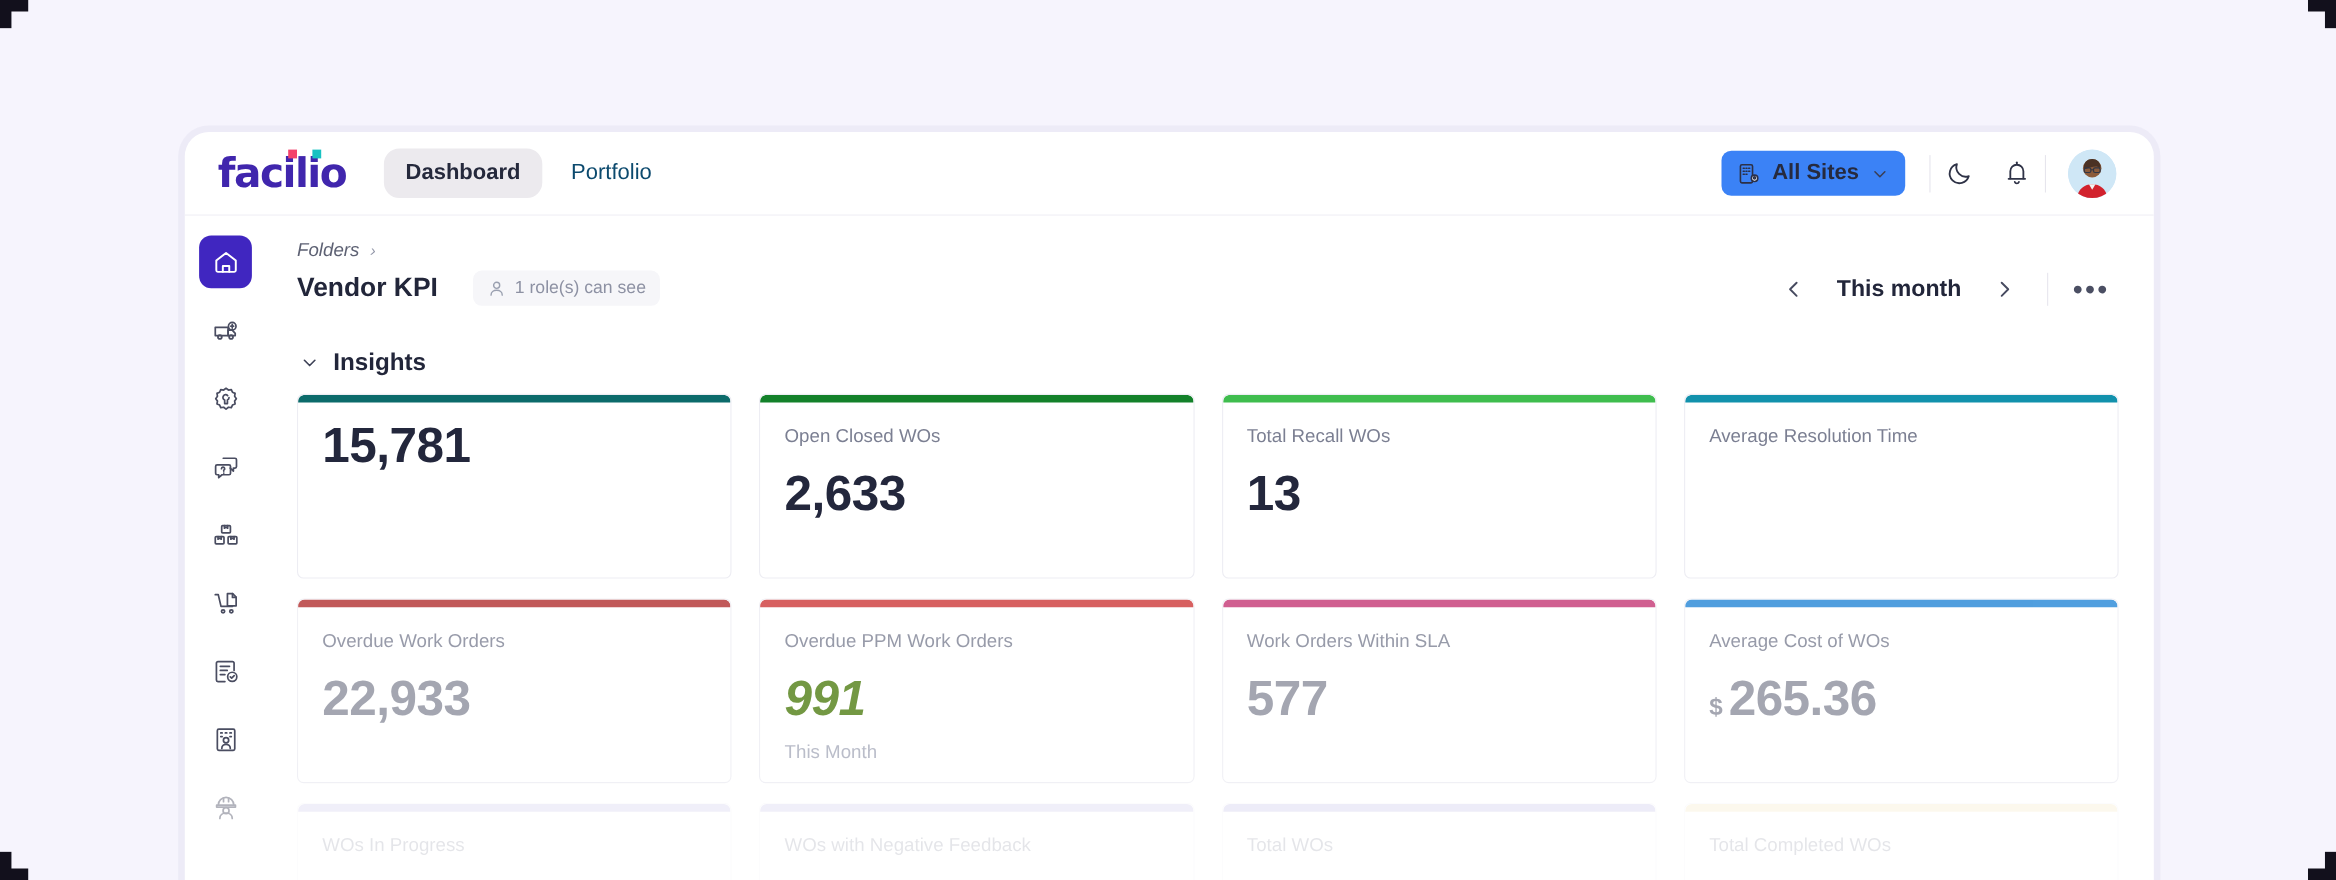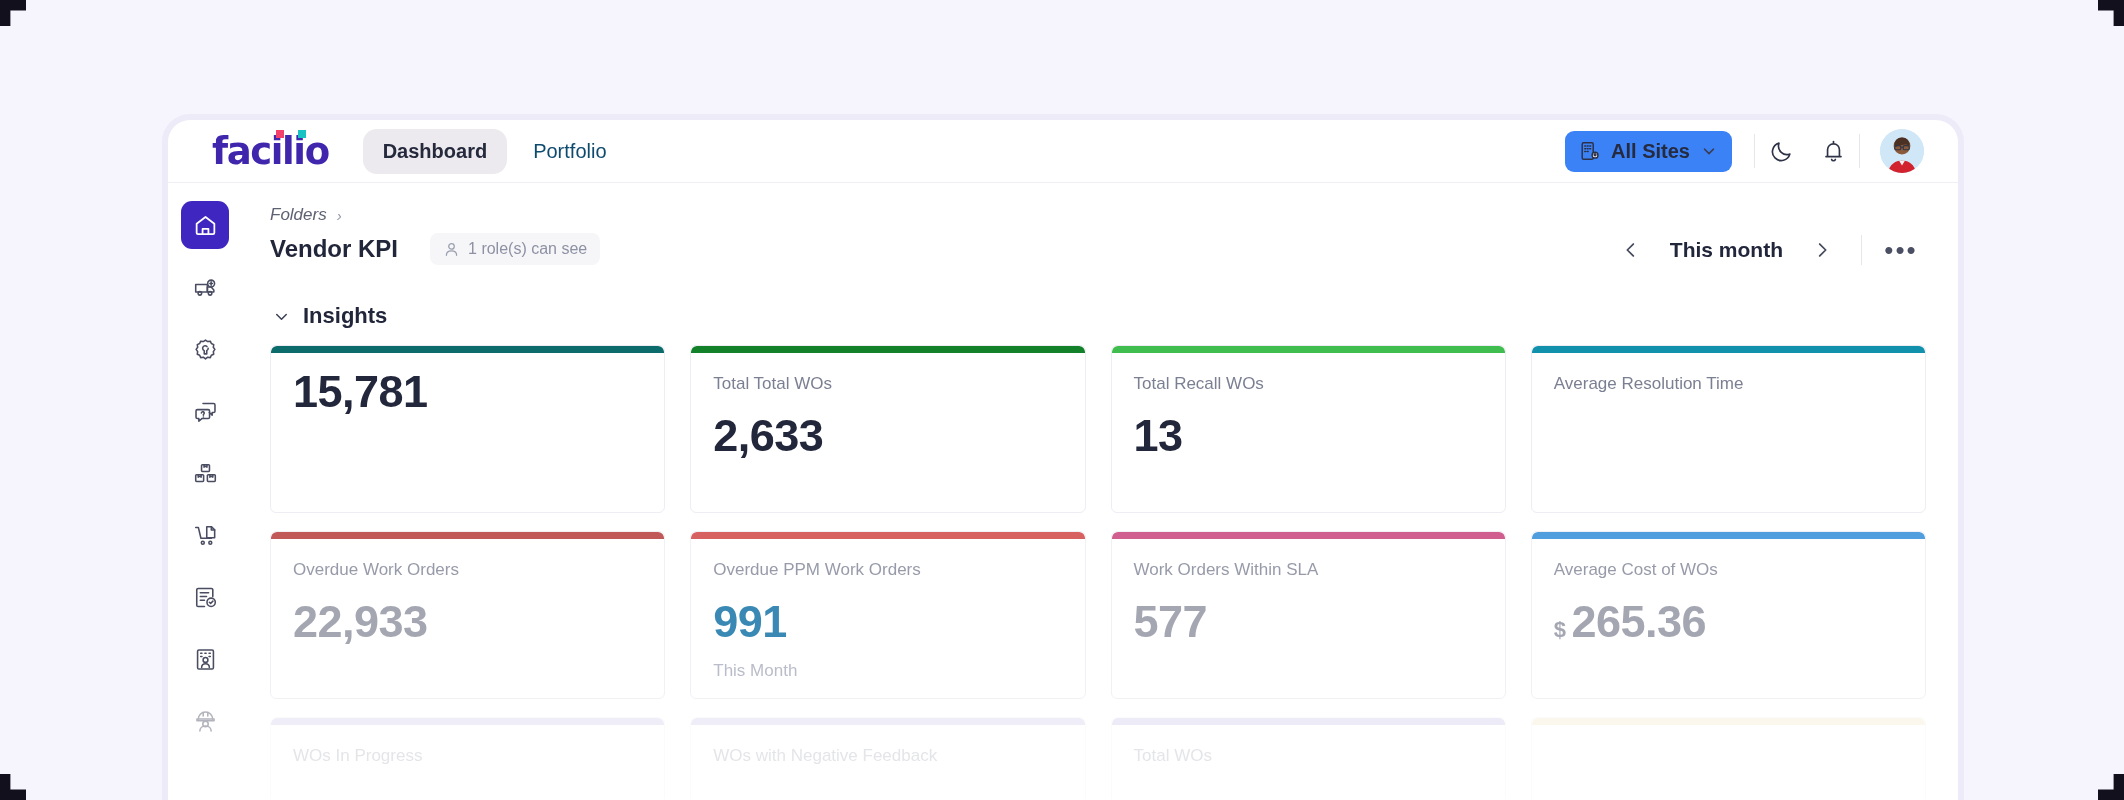--- a/index.html
+++ b/index.html
@@ -32,24 +32,24 @@
     width: 1790px;
     height: 700px;
     background: #ffffff;
     border-radius: 22px 22px 0 0;
     box-shadow: 0 0 0 6px rgba(230,228,242,.55);
     overflow: hidden;
   }
 
   
   .topbar {
-    height: 63px;
+    height: 76px;
     display: flex;
     align-items: center;
-    padding: 0 34px 0 44px;
+    padding: 0 34px 0 30px;
     border-bottom: 1px solid #f0eff5;
     position: relative;
   }
   .logo {
     font-size: 37px;
     font-weight: 700;
     color: #4026ad;
     letter-spacing: -1.4px;
     position: relative;
     margin-right: 34px;
@@ -435,21 +435,21 @@
 
       <div class="cards-grid" id="cards-grid">
           <div class="kpi-card">
             <div class="kpi-accent" style="background: rgb(12, 107, 107);"></div>
             <div class="kpi-value">
               <span>15,781</span>
             </div>
           </div>
           <div class="kpi-card">
             <div class="kpi-accent" style="background: rgb(19, 129, 42);"></div>
-            <div class="kpi-label">Total Total WOs</div>
+            <div class="kpi-label">Open Closed WOs</div>
             <div class="kpi-value">
               <span>2,633</span>
             </div>
           </div>
           <div class="kpi-card">
             <div class="kpi-accent" style="background: rgb(63, 189, 78);"></div>
             <div class="kpi-label">Total Recall WOs</div>
             <div class="kpi-value">
               <span>13</span>
             </div>
@@ -461,21 +461,21 @@
           <div class="kpi-card is-faded" style="opacity: 0.78;">
             <div class="kpi-accent" style="background: rgb(176, 43, 43);"></div>
             <div class="kpi-label">Overdue Work Orders</div>
             <div class="kpi-value" style="color: rgb(139, 142, 156);">
               <span>22,933</span>
             </div>
           </div>
           <div class="kpi-card is-faded" style="opacity: 0.78;">
             <div class="kpi-accent" style="background: rgb(204, 52, 52);"></div>
             <div class="kpi-label">Overdue PPM Work Orders</div>
-            <div class="kpi-value" style="color: #0369a1;">
+            <div class="kpi-value" style="color: #4d7c0f; font-style: italic;">
               <span>991</span>
             </div>
             <div class="kpi-sub">This Month</div>
           </div>
           <div class="kpi-card is-faded" style="opacity: 0.78;">
             <div class="kpi-accent" style="background: rgb(196, 51, 113);"></div>
             <div class="kpi-label">Work Orders Within SLA</div>
             <div class="kpi-value" style="color: rgb(139, 142, 156);">
               <span>577</span>
             </div>
@@ -504,20 +504,21 @@
           </div>
           <div class="kpi-card is-ghost" style="opacity: 0.2;">
             <div class="kpi-accent" style="background: rgb(167, 159, 217);"></div>
             <div class="kpi-label">Total WOs</div>
             <div class="kpi-value" style="color: rgb(139, 142, 156);">
               <span></span>
             </div>
           </div>
           <div class="kpi-card is-ghost" style="opacity: 0.2;">
             <div class="kpi-accent" style="background: rgb(240, 220, 166);"></div>
+            <div class="kpi-label">Total Completed WOs</div>
             <div class="kpi-value" style="color: rgb(139, 142, 156);">
               <span></span>
             </div>
           </div>
         </div>
 
     </div>
   </div>
 </div>
 

